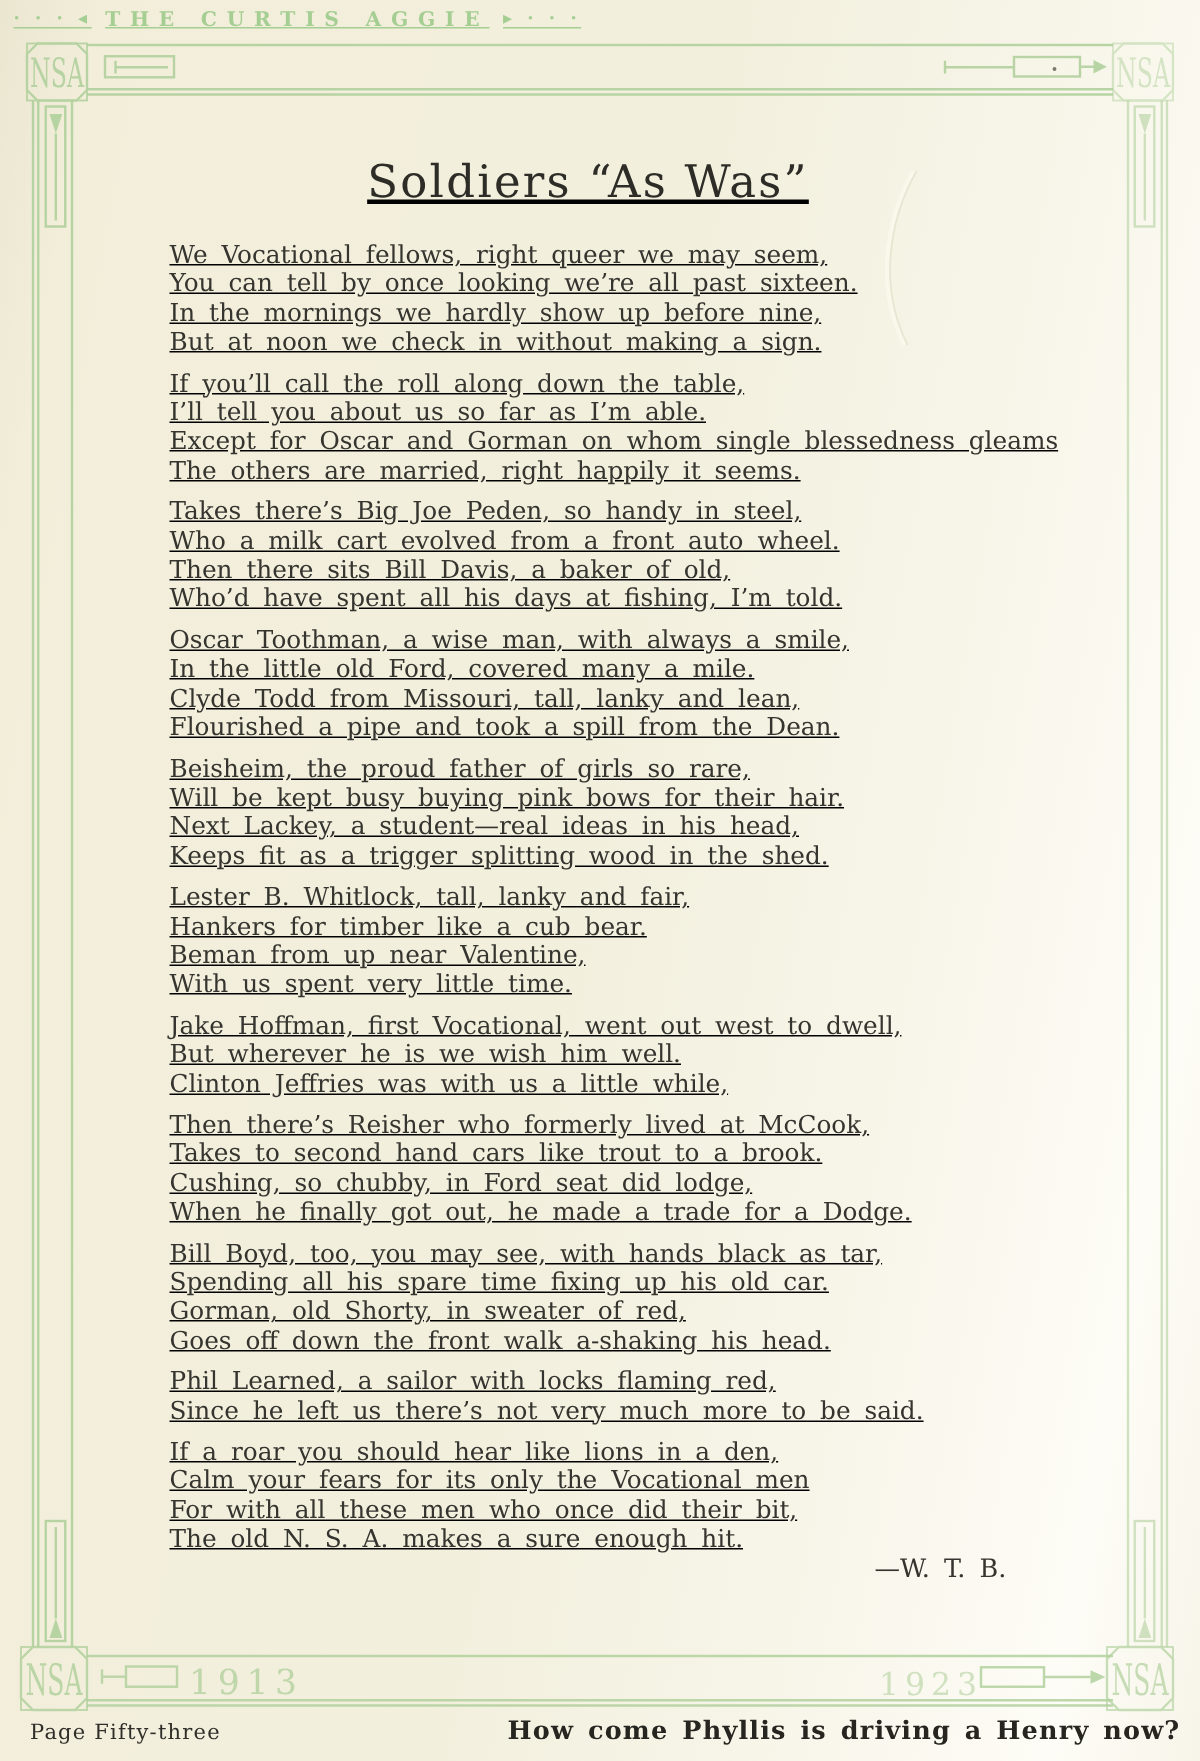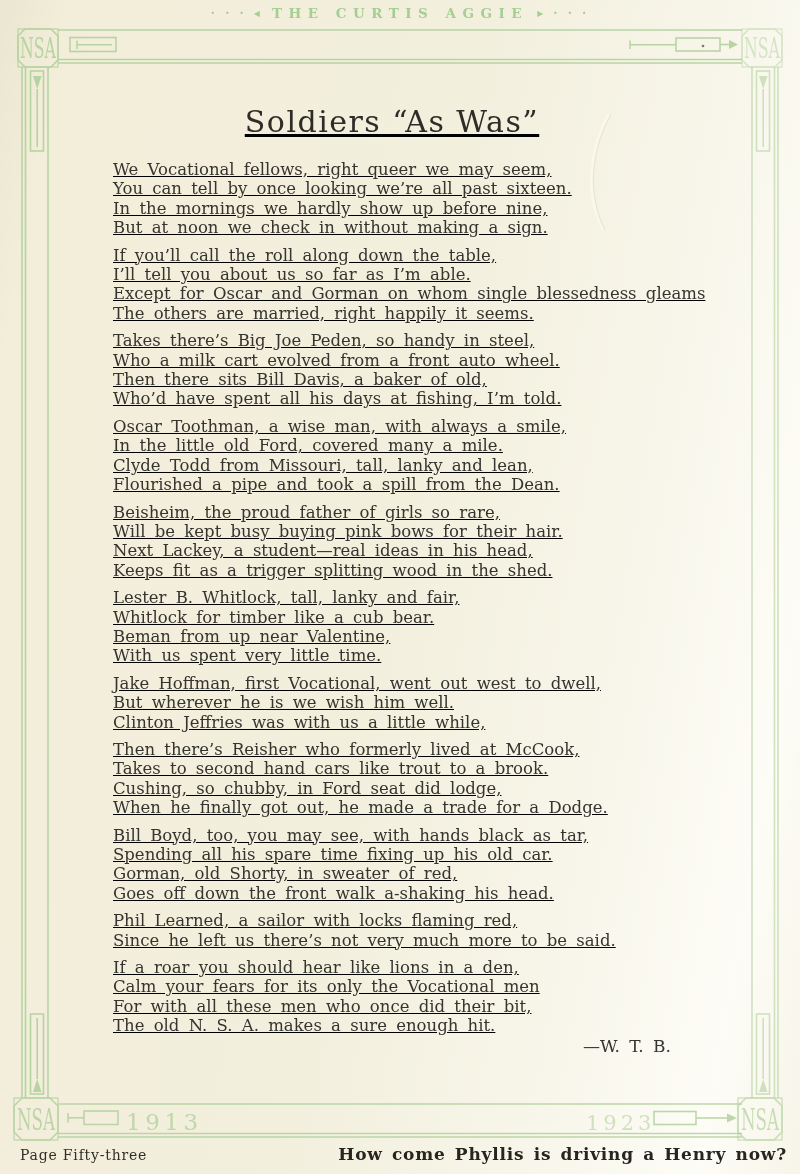--- a/index.html
+++ b/index.html
@@ -9,23 +9,24 @@
     font-family:"DejaVu Serif", serif;
     --frame-green:#b2d19e;
     --header-green:#a5ce93;
     --ink:#35342f;
   }
   #page{
     position:relative;width:800px;height:1174px;overflow:hidden;
     background:linear-gradient(100deg,#ebe6d0 0%,#f2eeda 7%,#f2efdd 48%,#f7f5e8 70%,#fdfcf6 90%,#f7f5e9 100%);
   }
   .running-head{
-    position:absolute;top:5px;left:0;width:800px;text-align:center;
+    position:absolute;top:5px;left:0;width:800px;
     color:var(--header-green);font-weight:bold;font-size:13.5px;letter-spacing:6.5px;
     white-space:nowrap;
+    text-decoration:underline;
   }
   .running-head .orn{font-size:12px;letter-spacing:3px;margin:0 9px;vertical-align:1px;}
   .frame-svg{position:absolute;top:0;left:0;color:var(--frame-green);}
   .poem{position:absolute;left:113px;top:104px;width:558px;text-decoration:underline;}
   .poem-title{
     margin:0 0 21px 0;text-align:center;font-weight:normal;
     font-size:30px;letter-spacing:1.5px;color:#2d2c27;
   }
   .stanza{margin:0 0 8px 0;}
   .poem-line{
@@ -166,21 +167,21 @@
           <div class="poem-line">Flourished a pipe and took a spill from the Dean.</div>
         </div>
         <div class="stanza">
           <div class="poem-line">Beisheim, the proud father of girls so rare,</div>
           <div class="poem-line">Will be kept busy buying pink bows for their hair.</div>
           <div class="poem-line">Next Lackey, a student—real ideas in his head,</div>
           <div class="poem-line">Keeps fit as a trigger splitting wood in the shed.</div>
         </div>
         <div class="stanza">
           <div class="poem-line">Lester B. Whitlock, tall, lanky and fair,</div>
-          <div class="poem-line">Whitlock for timber like a cub bear.</div>
+          <div class="poem-line">Hankers for timber like a cub bear.</div>
           <div class="poem-line">Beman from up near Valentine,</div>
           <div class="poem-line">With us spent very little time.</div>
         </div>
         <div class="stanza">
           <div class="poem-line">Jake Hoffman, first Vocational, went out west to dwell,</div>
           <div class="poem-line">But wherever he is we wish him well.</div>
           <div class="poem-line">Clinton Jeffries was with us a little while,</div>
         </div>
         <div class="stanza">
           <div class="poem-line">Then there’s Reisher who formerly lived at McCook,</div>

